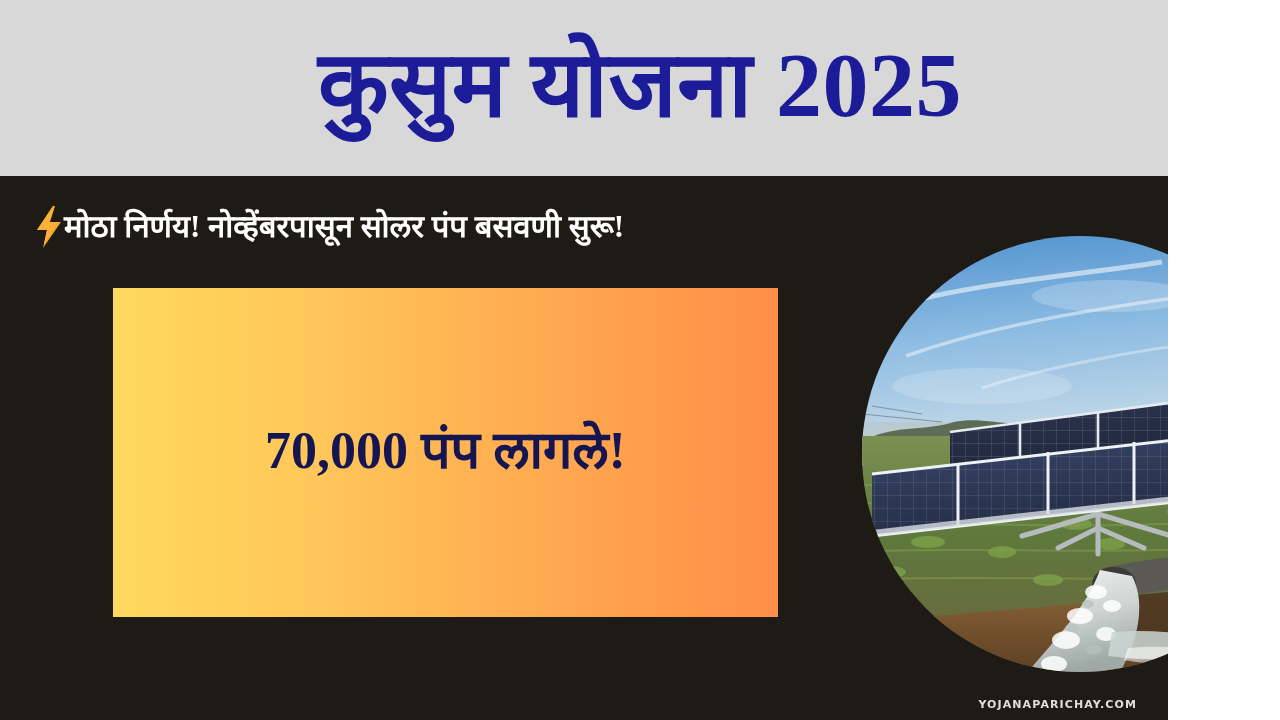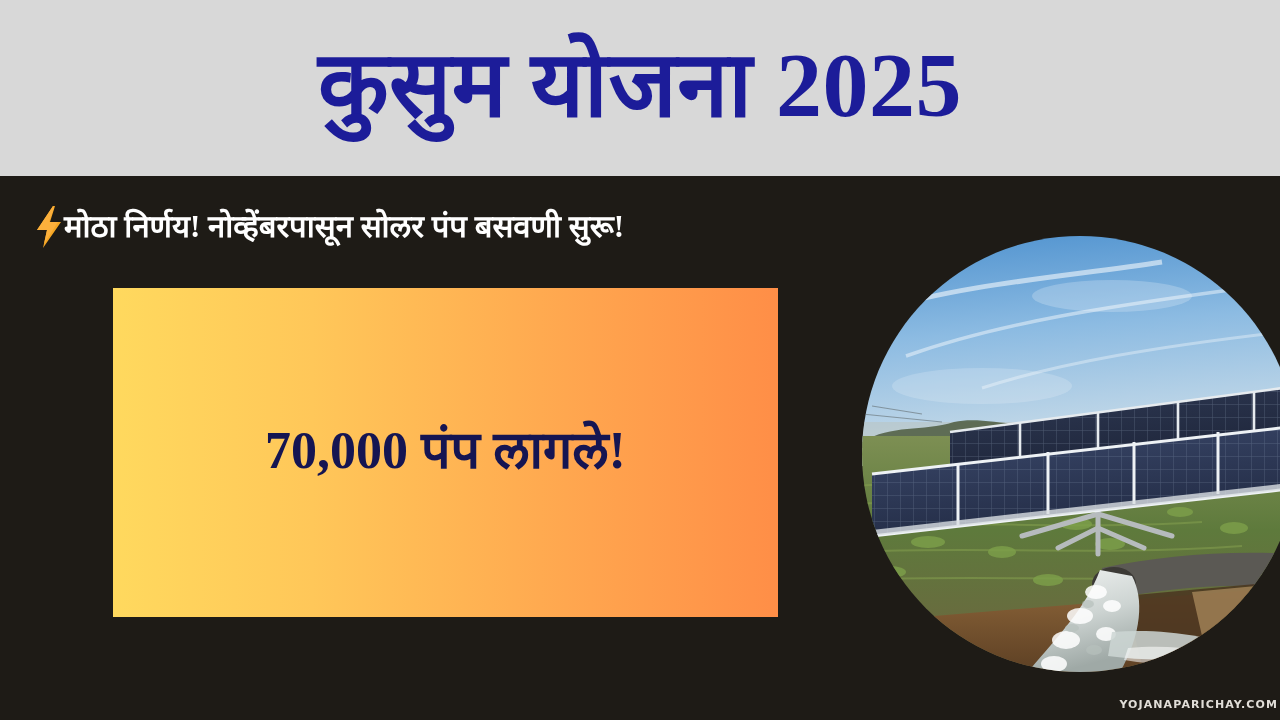--- a/index.html
+++ b/index.html
@@ -3,21 +3,21 @@
 <meta charset="utf-8">
 <title>Kusum Yojana 2025</title>
 <style>
   html, body {
     margin: 0;
     padding: 0;
     background: #ffffff;
   }
   #poster {
     position: relative;
-    width: 1280px;
+    width: 1168px;
     height: 720px;
     overflow: hidden;
     background: #1e1b16;
     font-family: "Liberation Sans", "DejaVu Sans", sans-serif;
     -webkit-font-smoothing: antialiased;
   }
 
   
   .header-banner {
     position: absolute;
@@ -115,21 +115,21 @@
     font-weight: bold;
     font-size: 30px;
     line-height: 1.1;
     color: #ffffff;
     white-space: nowrap;
   }
 
   
   .watermark {
     position: absolute;
-    right: 2px;
+    right: 31px;
     bottom: 9px;
     font-family: "DejaVu Sans", sans-serif;
     font-weight: bold;
     font-size: 11px;
     letter-spacing: 1.1px;
     color: #f2efe9;
     opacity: 0.92;
     white-space: nowrap;
   }
 </style>

